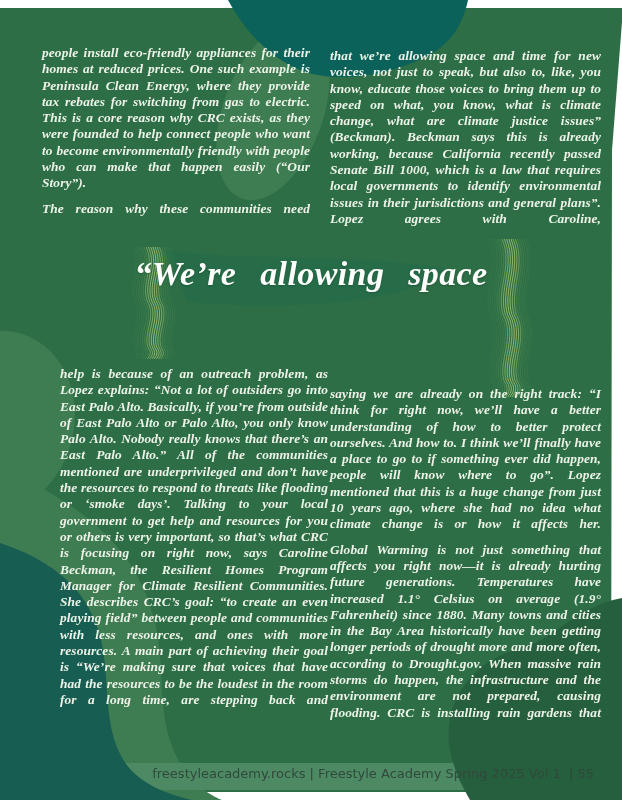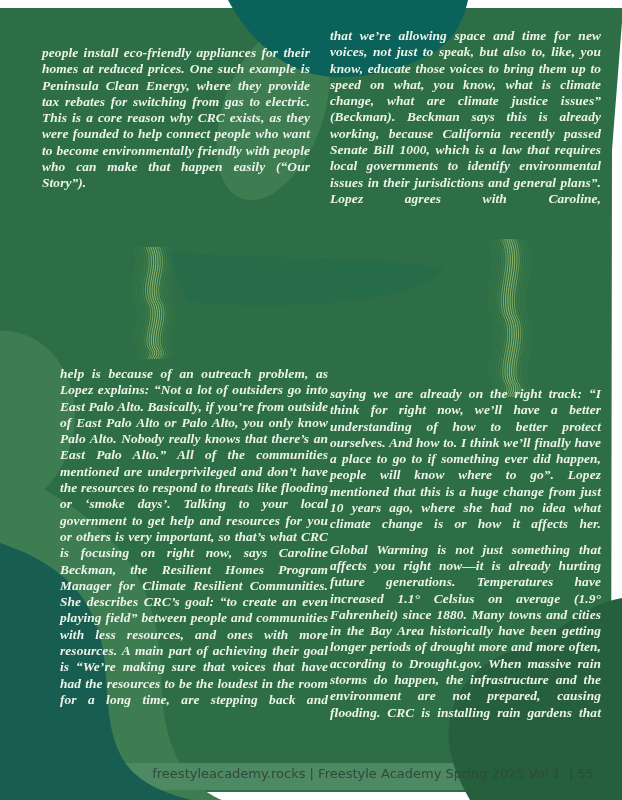--- a/index.html
+++ b/index.html
@@ -11,21 +11,21 @@
   svg.bg{position:absolute;left:0;top:0;width:622px;height:800px;}
   .col{
     position:absolute;width:268px;
     color:#EDF3E8;font-weight:700;font-size:13.4px;line-height:16.3px;
     text-align:justify;text-align-last:justify;
     letter-spacing:0.1px;
     font-style:italic;
   }
   .col p{margin:0 0 9px 0;}
   #col-top-left{left:42px;top:45px;}
-  #col-top-right{left:330px;top:28px;width:271px;}
+  #col-top-right{left:330px;top:48px;width:271px;}
   #col-bottom-left{left:60px;top:366px;}
   #col-bottom-right{left:330px;top:386px;width:271px;}
   .pull-quote{
     position:absolute;left:70px;right:70px;top:253px;
     text-align:center;color:#FDFEFB;
     font-style:italic;font-weight:700;
     font-size:34px;line-height:41px;
     text-shadow:0 1px 2px rgba(0,40,20,0.25);
   }
   .pull-quote .l1{word-spacing:15px;letter-spacing:0.4px;}
@@ -202,27 +202,29 @@
     C533,390.68 525.2,395.41999999999996 525.7,397" fill="none" stroke="#7FB25C" stroke-width="0.7" opacity="0.16"></path>
       <path d="M526.4,239
     C537.4,267.44 519.8,289.56 527.4,314.84000000000003
     C539.6,336.96 522,362.24 528.4,381.20000000000005
     C535.1999999999999,390.68 527.4,395.41999999999996 527.9,397" fill="none" stroke="#7FB25C" stroke-width="0.7" opacity="0.13"></path>
     </g>
 </svg>
 
 <section class="col" id="col-top-left">
   <p>people install eco-friendly appliances for their homes at reduced prices. One such example is Peninsula Clean Energy, where they provide tax rebates for switching from gas to electric. This is a core reason why CRC exists, as they were founded to help connect people who want to become environmentally friendly with people who can make that happen easily (“Our Story”).</p>
+  <p>The reason why these communities need</p>
 </section>
 
 <section class="col" id="col-top-right">
   <p>that we’re allowing space and time for new voices, not just to speak, but also to, like, you know, educate those voices to bring them up to speed on what, you know, what is climate change, what are climate justice issues” (Beckman). Beckman says this is already working, because California recently passed Senate Bill 1000, which is a law that requires local governments to identify environmental issues in their jurisdictions and general plans”.  Lopez agrees with Caroline,</p>
 </section>
 
 <div class="pull-quote">
+  <div class="l1">“We’re allowing space</div>
 </div>
 
 <section class="col" id="col-bottom-left">
   <p>help is because of an outreach problem, as Lopez explains: “Not a lot of outsiders go into East Palo Alto. Basically, if you’re from outside of East Palo Alto or Palo Alto, you only know Palo Alto. Nobody really knows that there’s an East Palo Alto.” All of the communities mentioned are underprivileged and don’t have the resources to respond to threats like flooding or ‘smoke days’. Talking to your local government to get help and resources for you or others is very important, so that’s what CRC is focusing on right now, says Caroline Beckman, the Resilient Homes Program Manager for Climate Resilient Communities. She describes CRC’s goal: “to create an even playing field” between people and communities with less resources, and ones with more resources. A main part of achieving their goal is “We’re making sure that voices that have had the resources to be the loudest in the room for a long time, are stepping back and</p>
 </section>
 
 <section class="col" id="col-bottom-right">
   <p>saying we are already on the right track: “I think for right now, we’ll have a better understanding of how to better protect ourselves. And how to. I think we’ll finally have a place to go to if something ever did happen, people will know where to go”. Lopez mentioned that this is a huge change from just 10 years ago, where she had no idea what climate change is or how it affects her.</p>
   <p>Global Warming is not just something that affects you right now—it is already hurting future generations. Temperatures have increased 1.1° Celsius on average (1.9° Fahrenheit) since 1880. Many towns and cities in the Bay Area historically have been getting longer periods of drought more and more often, according to Drought.gov. When massive rain storms do happen, the infrastructure and the environment are not prepared, causing flooding. CRC is installing rain gardens that</p>
 </section>

